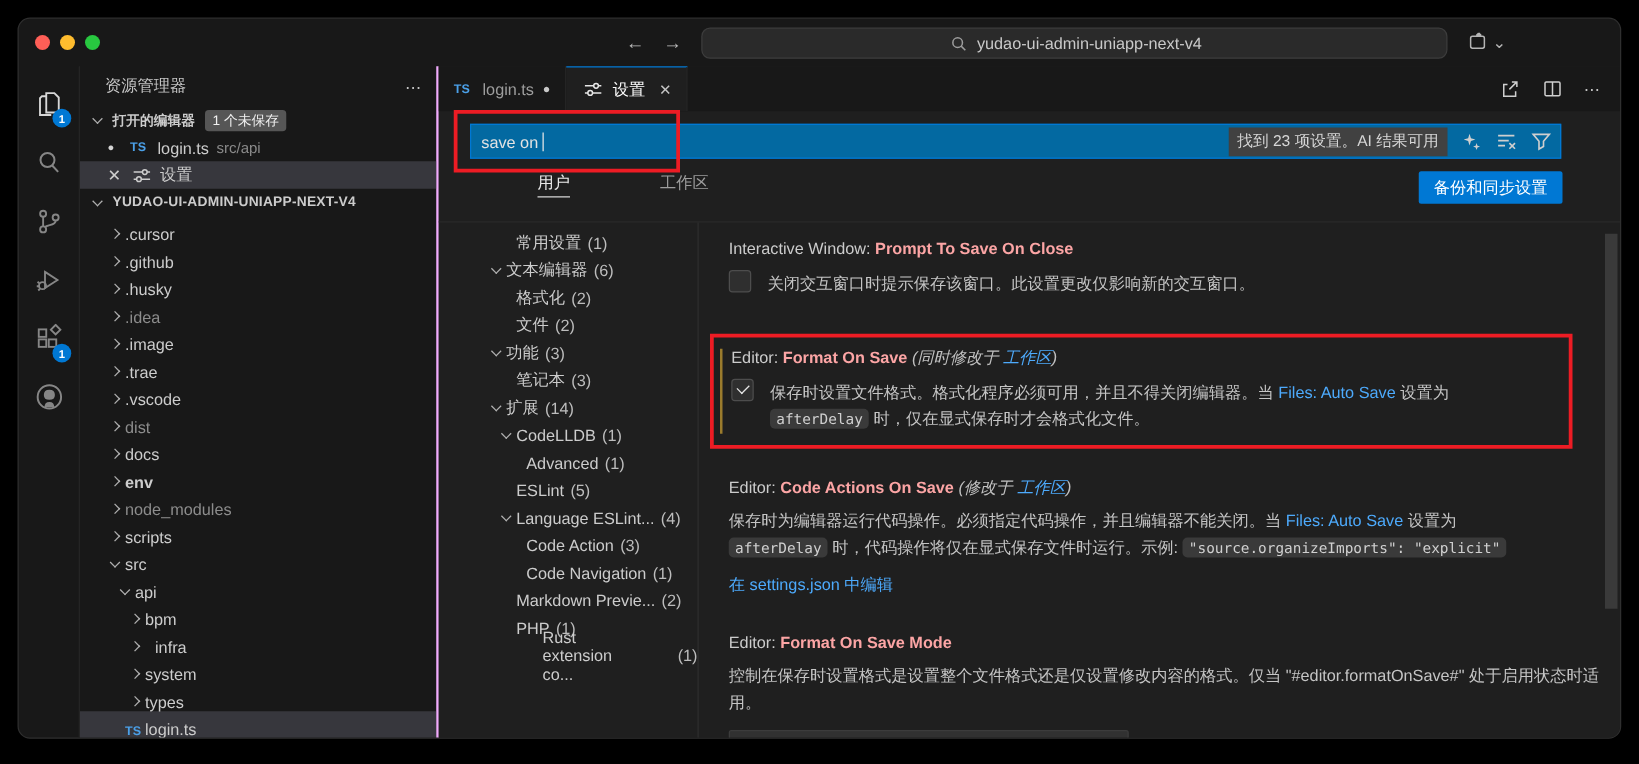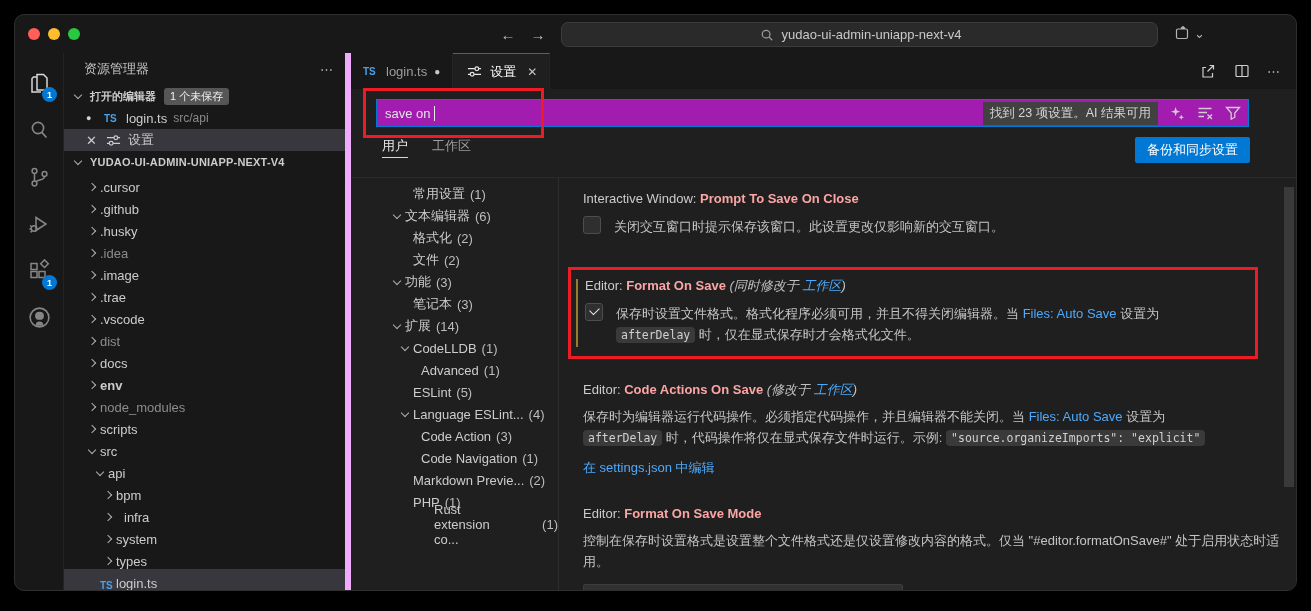--- a/index.html
+++ b/index.html
@@ -25,21 +25,21 @@
   .main { display:flex; height:539px; }
 
   .activitybar { width:48px; display:flex; flex-direction:column; align-items:center; padding-top:6px; }
   .actitem { width:48px; height:47px; display:flex; align-items:center; justify-content:center;
              position:relative; color:#868686; }
   .actitem.active { color:#d7d7d7; }
   .badge { position:absolute; right:6px; bottom:4px; min-width:15px; height:15px; border-radius:8px;
            background:#0078d4; color:#fff; font-size:9px; display:flex; align-items:center;
            justify-content:center; font-weight:bold; }
 
-  .sidebar { width:288px; border-left:1px solid #242424; border-right:6px solid #f0abfc;
+  .sidebar { width:288px; border-left:1px solid #242424; border-right:2px solid #f0abfc;
              display:flex; flex-direction:column; overflow:hidden; }
   .sb-header { height:32px; display:flex; align-items:center; padding:0 12px 0 20px; color:#c5c5c5; }
   .sb-header .ttl { flex:1; }
   .sb-sec { height:22px; display:flex; align-items:center; padding-left:6px; gap:4px;
             font-weight:bold; font-size:11px; color:#cccccc; }
   .sb-badge { background:#565656; color:#f0f0f0; font-weight:normal; border-radius:3px;
               padding:1px 6px; font-size:11px; margin-left:4px; }
   .oe-row { height:22px; display:flex; align-items:center; padding-left:22px; gap:6px; }
   .oe-row.sel { background:#37373d; }
   .mod-dot { color:#d4d4d4; font-size:9px; width:12px; }
@@ -67,31 +67,31 @@
   .tab { display:flex; align-items:center; gap:7px; padding:0 12px; color:#9d9d9d;
          border-right:1px solid #242424; position:relative; }
   .tab.active { background:#1f1f1f; color:#fff; border-top:1.5px solid #0078d4; }
   .tab .dot { font-size:10px; color:#c8c8c8; }
   .tab .x { color:#c5c5c5; font-size:12px; margin-left:4px; }
   .tabspacer { flex:1; }
   .editor-actions { display:flex; align-items:center; gap:16px; padding-right:16px; color:#c5c5c5; }
 
   .settingsbody { flex:1; display:flex; flex-direction:column; position:relative; min-height:0; }
   .search-row { margin:10px 47px 0 25px; height:28px; position:relative; }
-  .search-input { width:100%; height:28px; background:#a21caf; border:1px solid #0078d4;
+  .search-input { width:100%; height:28px; background:#0369a1; border:1px solid #0078d4;
                   display:flex; align-items:center; padding:0 6px 0 8px; }
   .search-text { color:#e3e3e3; }
   .caret { display:inline-block; width:1px; height:15px; background:#e7e7e7; margin-left:3px; }
   .search-right { margin-left:auto; display:flex; align-items:center; gap:10px; }
   .result-chip { background:#414141; color:#d6d6d6; padding:3px 7px; font-size:12.5px; }
   .sicon { width:18px; height:18px; display:flex; align-items:center; justify-content:center; color:#cfcfcf; }
 
   .scope-wrap { margin:10px 0 0 0; padding:0 46px 0 31px; border-bottom:1px solid #2a2a2a; }
   .scope-row { height:40px; display:flex; align-items:flex-start; }
-  .scope { margin-right:24px; padding-bottom:2px; color:#9d9d9d; }
+  .scope { margin-right:24px; padding-bottom:2px; color:#9d9d9d;margin-left:48px; }
   .scope.active { color:#eaeaea; border-bottom:1.5px solid #d7d7d7; }
   .sync-btn { margin-left:auto; background:#0078d4; color:#fff; border:none; border-radius:2px;
               height:26px; padding:0 12px; font-size:13px; font-family:inherit; }
 
   .body-cols { flex:1; display:flex; min-height:0; }
   .toc { width:207px; padding-top:5px; overflow:hidden; flex:0 0 auto; }
   .tocrow { height:22px; display:flex; align-items:center; color:#cccccc; }
   .tocrow .count { margin-left:5px; color:#bdbdbd; }
   .content { flex:1; padding:12px 40px 0 24px; border-left:1px solid #2e2e2e; overflow:hidden; }
 

